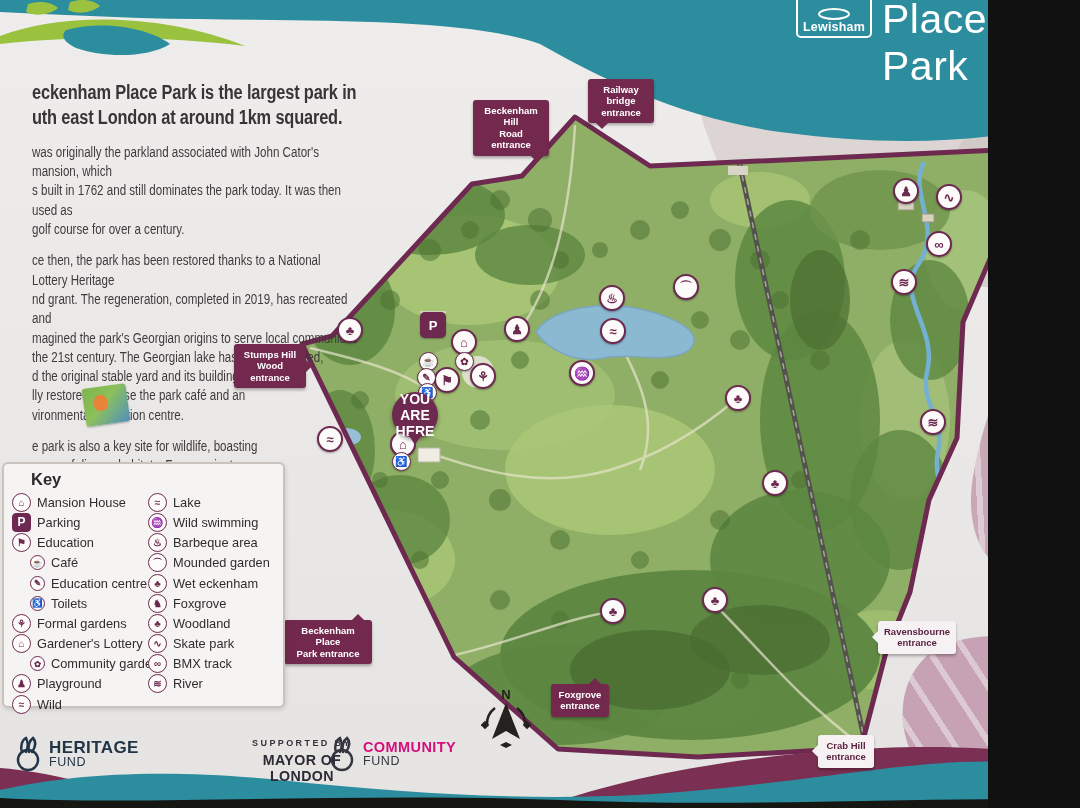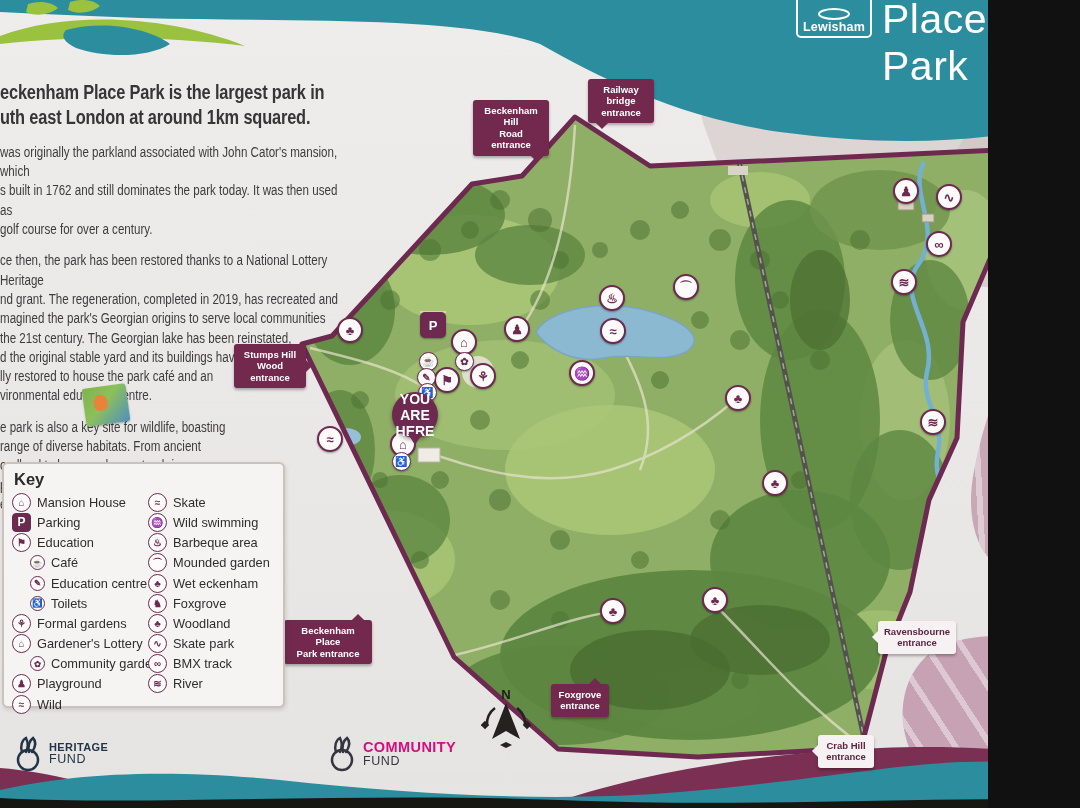--- a/index.html
+++ b/index.html
@@ -26,29 +26,29 @@
   .swirl{position:absolute;left:0;top:0;z-index:3;}
   .notch{position:absolute;left:1066px;top:108px;width:14px;height:70px;background:#1b1b19;
     clip-path:polygon(100% 0,100% 100%,0 50%);z-index:4;}
   .sticker{position:absolute;left:84px;top:386px;width:44px;height:38px;z-index:6;border-radius:3px;
     transform:rotate(-8deg);background:linear-gradient(135deg,#7fb34d 0%,#8cc05b 45%,#4f8fc0 100%);
     box-shadow:0 1px 2px rgba(0,0,0,.3);}
   .sticker::after{content:"";position:absolute;left:10px;top:8px;width:14px;height:16px;border-radius:50% 50% 40% 40%;
     background:#e8833a;}
 
   
-  .intro{position:absolute;left:0;top:80px;width:420px;z-index:5;color:#3e3b3d;}
+  .intro{position:absolute;left:0;top:80px;width:420px;z-index:5;color:#3e3b3d;padding-left:32px;}
   .intro > div{white-space:pre-line;transform-origin:left top;}
   .lead{font-size:19.5px;line-height:1.3;font-weight:600;letter-spacing:-.2px;transform:scaleX(.84);color:#383538;}
   .para{font-size:13.8px;line-height:1.4;margin-top:12px;transform:scaleX(.84);}
 
   
   .key{position:absolute;left:2px;top:462px;width:283px;height:246px;z-index:6;background:#f6f4f2;
     border:2px solid #c9c2bd;border-radius:6px;padding:6px 8px;box-shadow:1px 2px 4px rgba(0,0,0,.12);}
-  .key h3{margin:0 0 5px 2px;font-size:16.5px;color:#2c2a2c;}
+  .key h3{margin:0 0 5px 19px;font-size:16.5px;color:#2c2a2c;}
   .kcols{display:flex;}
   .kcol{display:flex;flex-direction:column;gap:3.6px;}
   .kcol.l{width:136px;}
   .kcol.r{width:131px;}
   .krow{display:flex;align-items:center;gap:6px;height:16.6px;}
   .krow.sub{margin-left:18px;}
   .kic{flex:0 0 auto;width:19px;height:19px;border-radius:50%;background:#fdfcfb;border:1.6px solid #6d2950;
     color:#6d2950;font-size:10px;font-weight:bold;display:flex;align-items:center;justify-content:center;}
   .krow.sub .kic{width:15px;height:15px;font-size:8.5px;border-width:1.3px;}
   .kic.sq{border-radius:4px;background:#6d2950;color:#fff;font-size:12px;}
@@ -82,21 +82,21 @@
 
   
   .compass{position:absolute;left:478px;top:688px;width:56px;z-index:6;display:flex;flex-direction:column;
     align-items:center;}
   .compass .n{font-size:13px;font-weight:bold;color:#1f1d1b;line-height:1;}
 
   
   .logo{position:absolute;z-index:6;display:flex;align-items:center;gap:5px;}
   .logo .col{display:flex;flex-direction:column;line-height:1.02;}
   .hf{left:12px;top:736px;}
-  .hf .l1{font-size:11px;font-weight:bold;color:#223447;letter-spacing:.4px;}
+  .hf .l1{font-size:17px;font-weight:bold;color:#223447;letter-spacing:.4px;}
   .hf .l2{font-size:12.5px;color:#223447;letter-spacing:.6px;}
   .cf{left:326px;top:736px;}
   .cf .l1{font-size:14.5px;font-weight:bold;color:#d40f7d;letter-spacing:.4px;}
   .cf .l2{font-size:12.5px;color:#35353f;letter-spacing:.6px;}
   .mol{left:230px;top:738px;width:144px;z-index:6;position:absolute;text-align:center;}
   .mol .s1{display:block;font-size:9px;font-weight:bold;letter-spacing:2.4px;color:#33323b;}
   .mol .s2{display:block;margin-top:4px;font-size:14.5px;font-weight:bold;letter-spacing:.4px;color:#2c2b35;transform:scaleX(.98);}
   .ftr{position:absolute;left:0;top:738px;z-index:4;}
 </style>
 </head>
@@ -357,21 +357,21 @@
             <span class="klb">Playground</span>
           </div>
           <div class="krow">
             <span class="kic">≈</span>
             <span class="klb">Wild</span>
           </div>
         </div>
       <div class="kcol r" id="key-right">
           <div class="krow">
             <span class="kic">≈</span>
-            <span class="klb">Skate</span>
+            <span class="klb">Lake</span>
           </div>
           <div class="krow">
             <span class="kic">♒</span>
             <span class="klb">Wild swimming</span>
           </div>
           <div class="krow">
             <span class="kic">♨</span>
             <span class="klb">Barbeque area</span>
           </div>
           <div class="krow">
@@ -422,20 +422,24 @@
     <svg width="32" height="36" viewBox="0 0 32 36">
       <circle cx="16" cy="24" r="10" fill="none" stroke="#223447" stroke-width="2.5"></circle>
       <path d="M10,16 C8,10 10,4 14,2 C16,6 16,12 14,16" fill="none" stroke="#223447" stroke-width="2.5" stroke-linecap="round"></path>
       <path d="M20,16 C24,10 24,5 21,2 C17,5 16,11 17,16" fill="none" stroke="#223447" stroke-width="2.5" stroke-linecap="round"></path>
     </svg>
     <div class="col">
       <span class="l1">HERITAGE</span>
       <span class="l2">FUND</span>
     </div>
   </div>
+  <div class="mol">
+    <span class="s1">SUPPORTED BY</span>
+    <span class="s2">MAYOR OF LONDON</span>
+  </div>
   <div class="logo cf">
     <svg width="32" height="36" viewBox="0 0 32 36">
       <circle cx="16" cy="24" r="10" fill="none" stroke="#35353f" stroke-width="2.5"></circle>
       <path d="M10,16 C8,10 10,4 14,2 C16,6 16,12 14,16" fill="none" stroke="#35353f" stroke-width="2.5" stroke-linecap="round"></path>
       <path d="M20,16 C24,10 24,5 21,2 C17,5 16,11 17,16" fill="none" stroke="#35353f" stroke-width="2.5" stroke-linecap="round"></path>
     </svg>
     <div class="col">
       <span class="l1">COMMUNITY</span>
       <span class="l2">FUND</span>
     </div>

